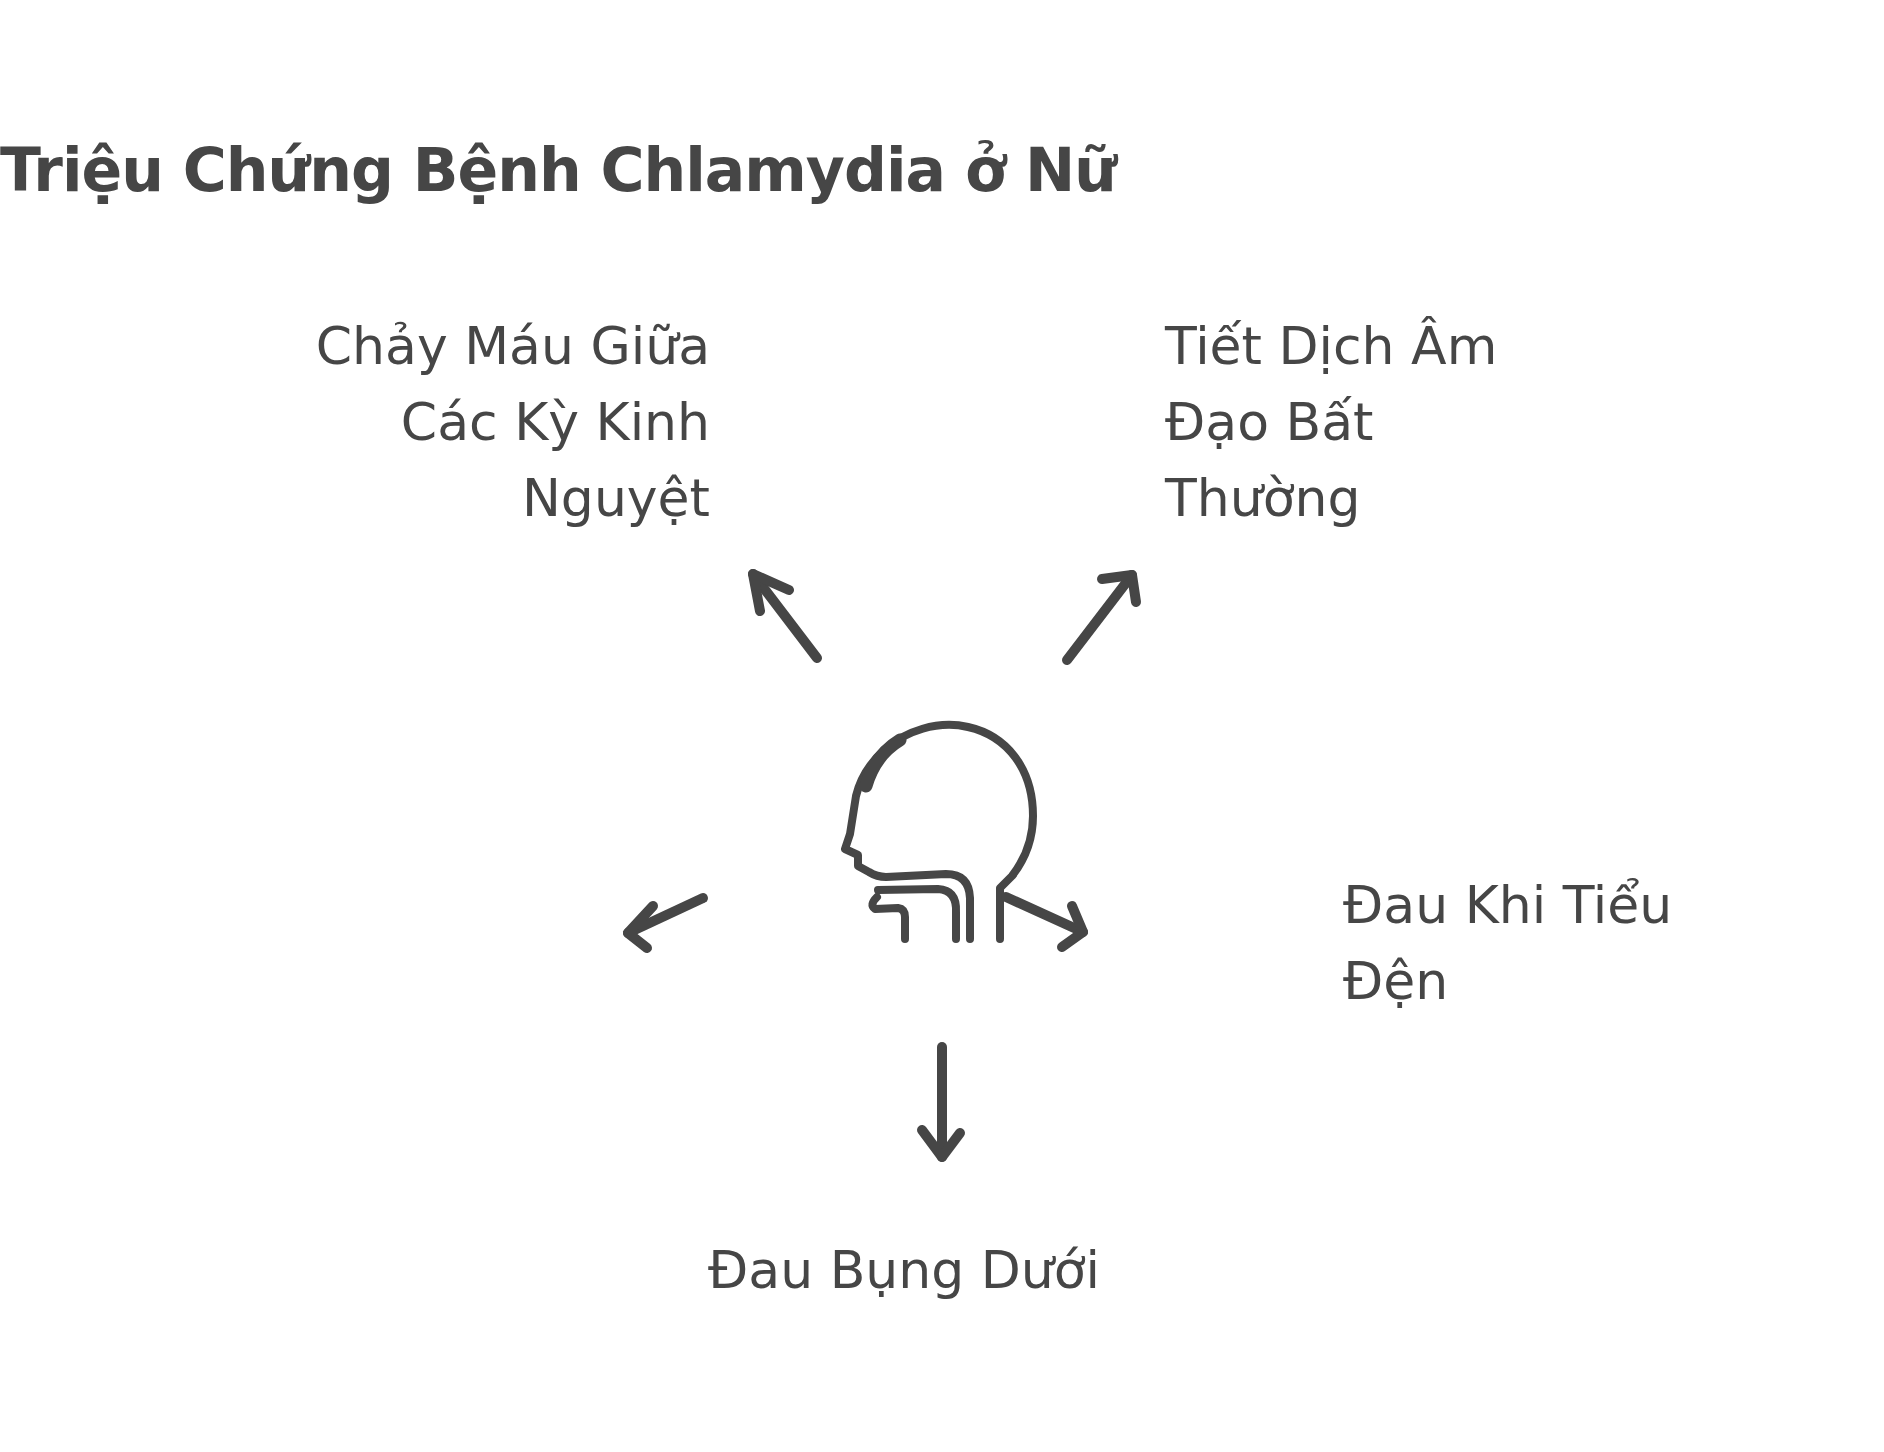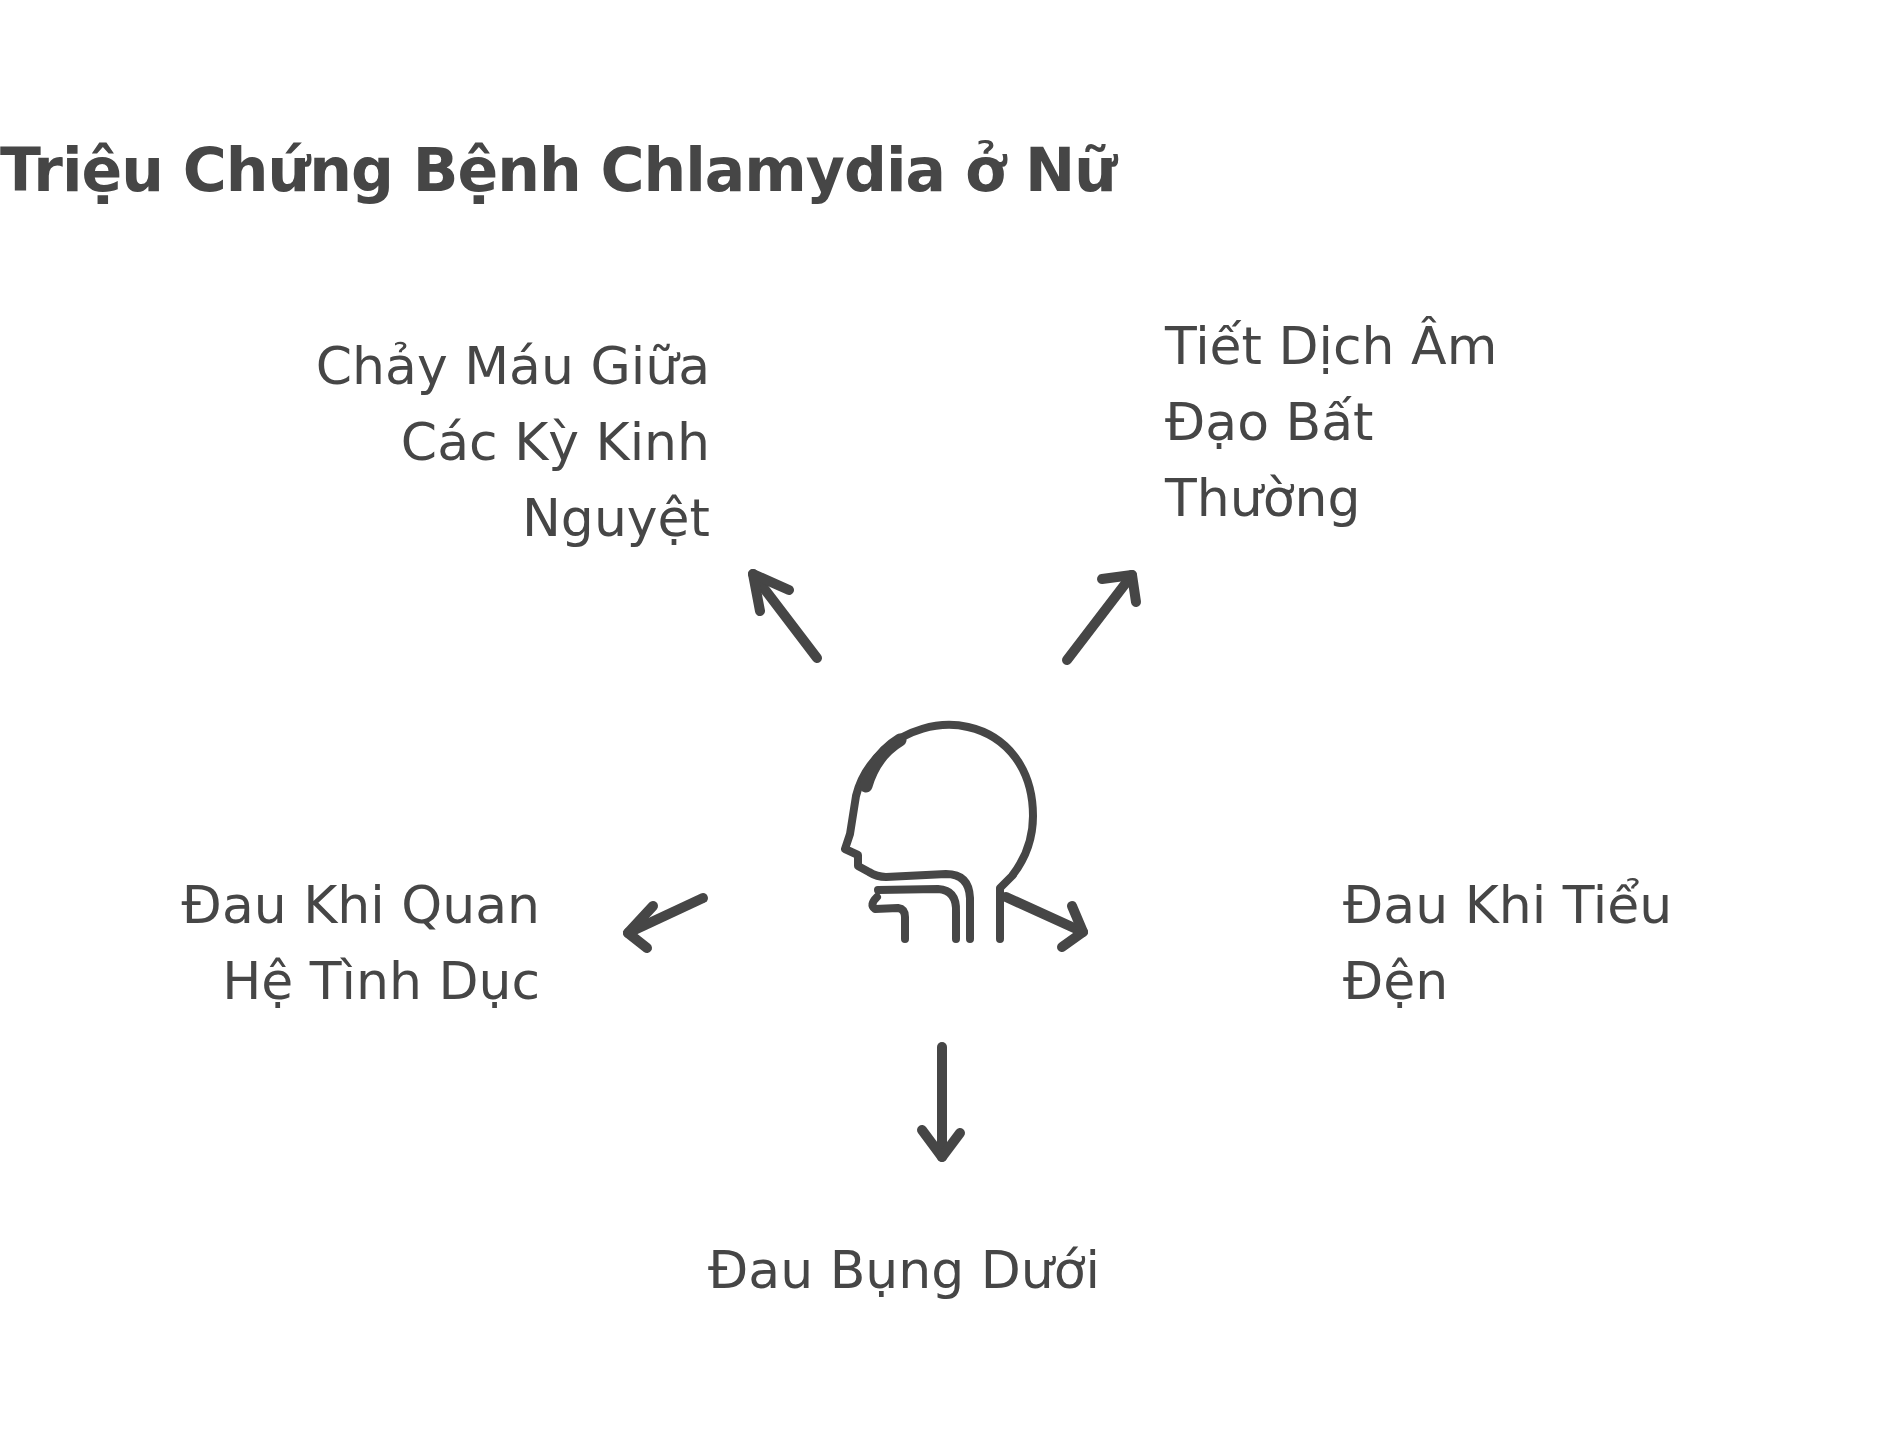--- a/index.html
+++ b/index.html
@@ -26,21 +26,21 @@
     line-height: 76px;
     color: var(--ink);
   }
   .label {
     position: absolute;
     font-size: 52px;
     line-height: 76px;
     white-space: pre-line;
     color: var(--ink);
   }
-  .label.top-left   { top: 308px; right: 1174px; text-align: right; margin-top: 20px; }
+  .label.top-left   { top: 308px; right: 1174px; text-align: right; }
   .label.top-right  { top: 308px; left: 1165px;  text-align: left;  }
   .label.mid-left   { top: 867px; right: 1344px; text-align: right; }
   .label.mid-right  { top: 867px; left: 1343px;  text-align: left;  }
   .label.bottom     { top: 1232px; left: 0; width: 1808px; text-align: center; }
   svg.art {
     position: absolute;
     top: 0; left: 0;
     width: 1884px;
     height: 1452px;
   }
@@ -62,22 +62,20 @@
   <div class="title">Triệu Chứng Bệnh Chlamydia ở Nữ</div>
 
   <div class="label top-left">Chảy Máu Giữa
 Các Kỳ Kinh
 Nguyệt</div>
 
   <div class="label top-right">Tiết Dịch Âm
 Đạo Bất
 Thường</div>
 
-  <div class="label mid-left">Đau Khi Quan
-Hệ Tình Dục</div>
 
   <div class="label bottom">Đau Bụng Dưới</div>
 
   <div class="label mid-right">Đau Khi Tiểu
 Đện</div>
 
   <svg class="art" viewBox="0 0 1884 1452">
 
     <g>
 

